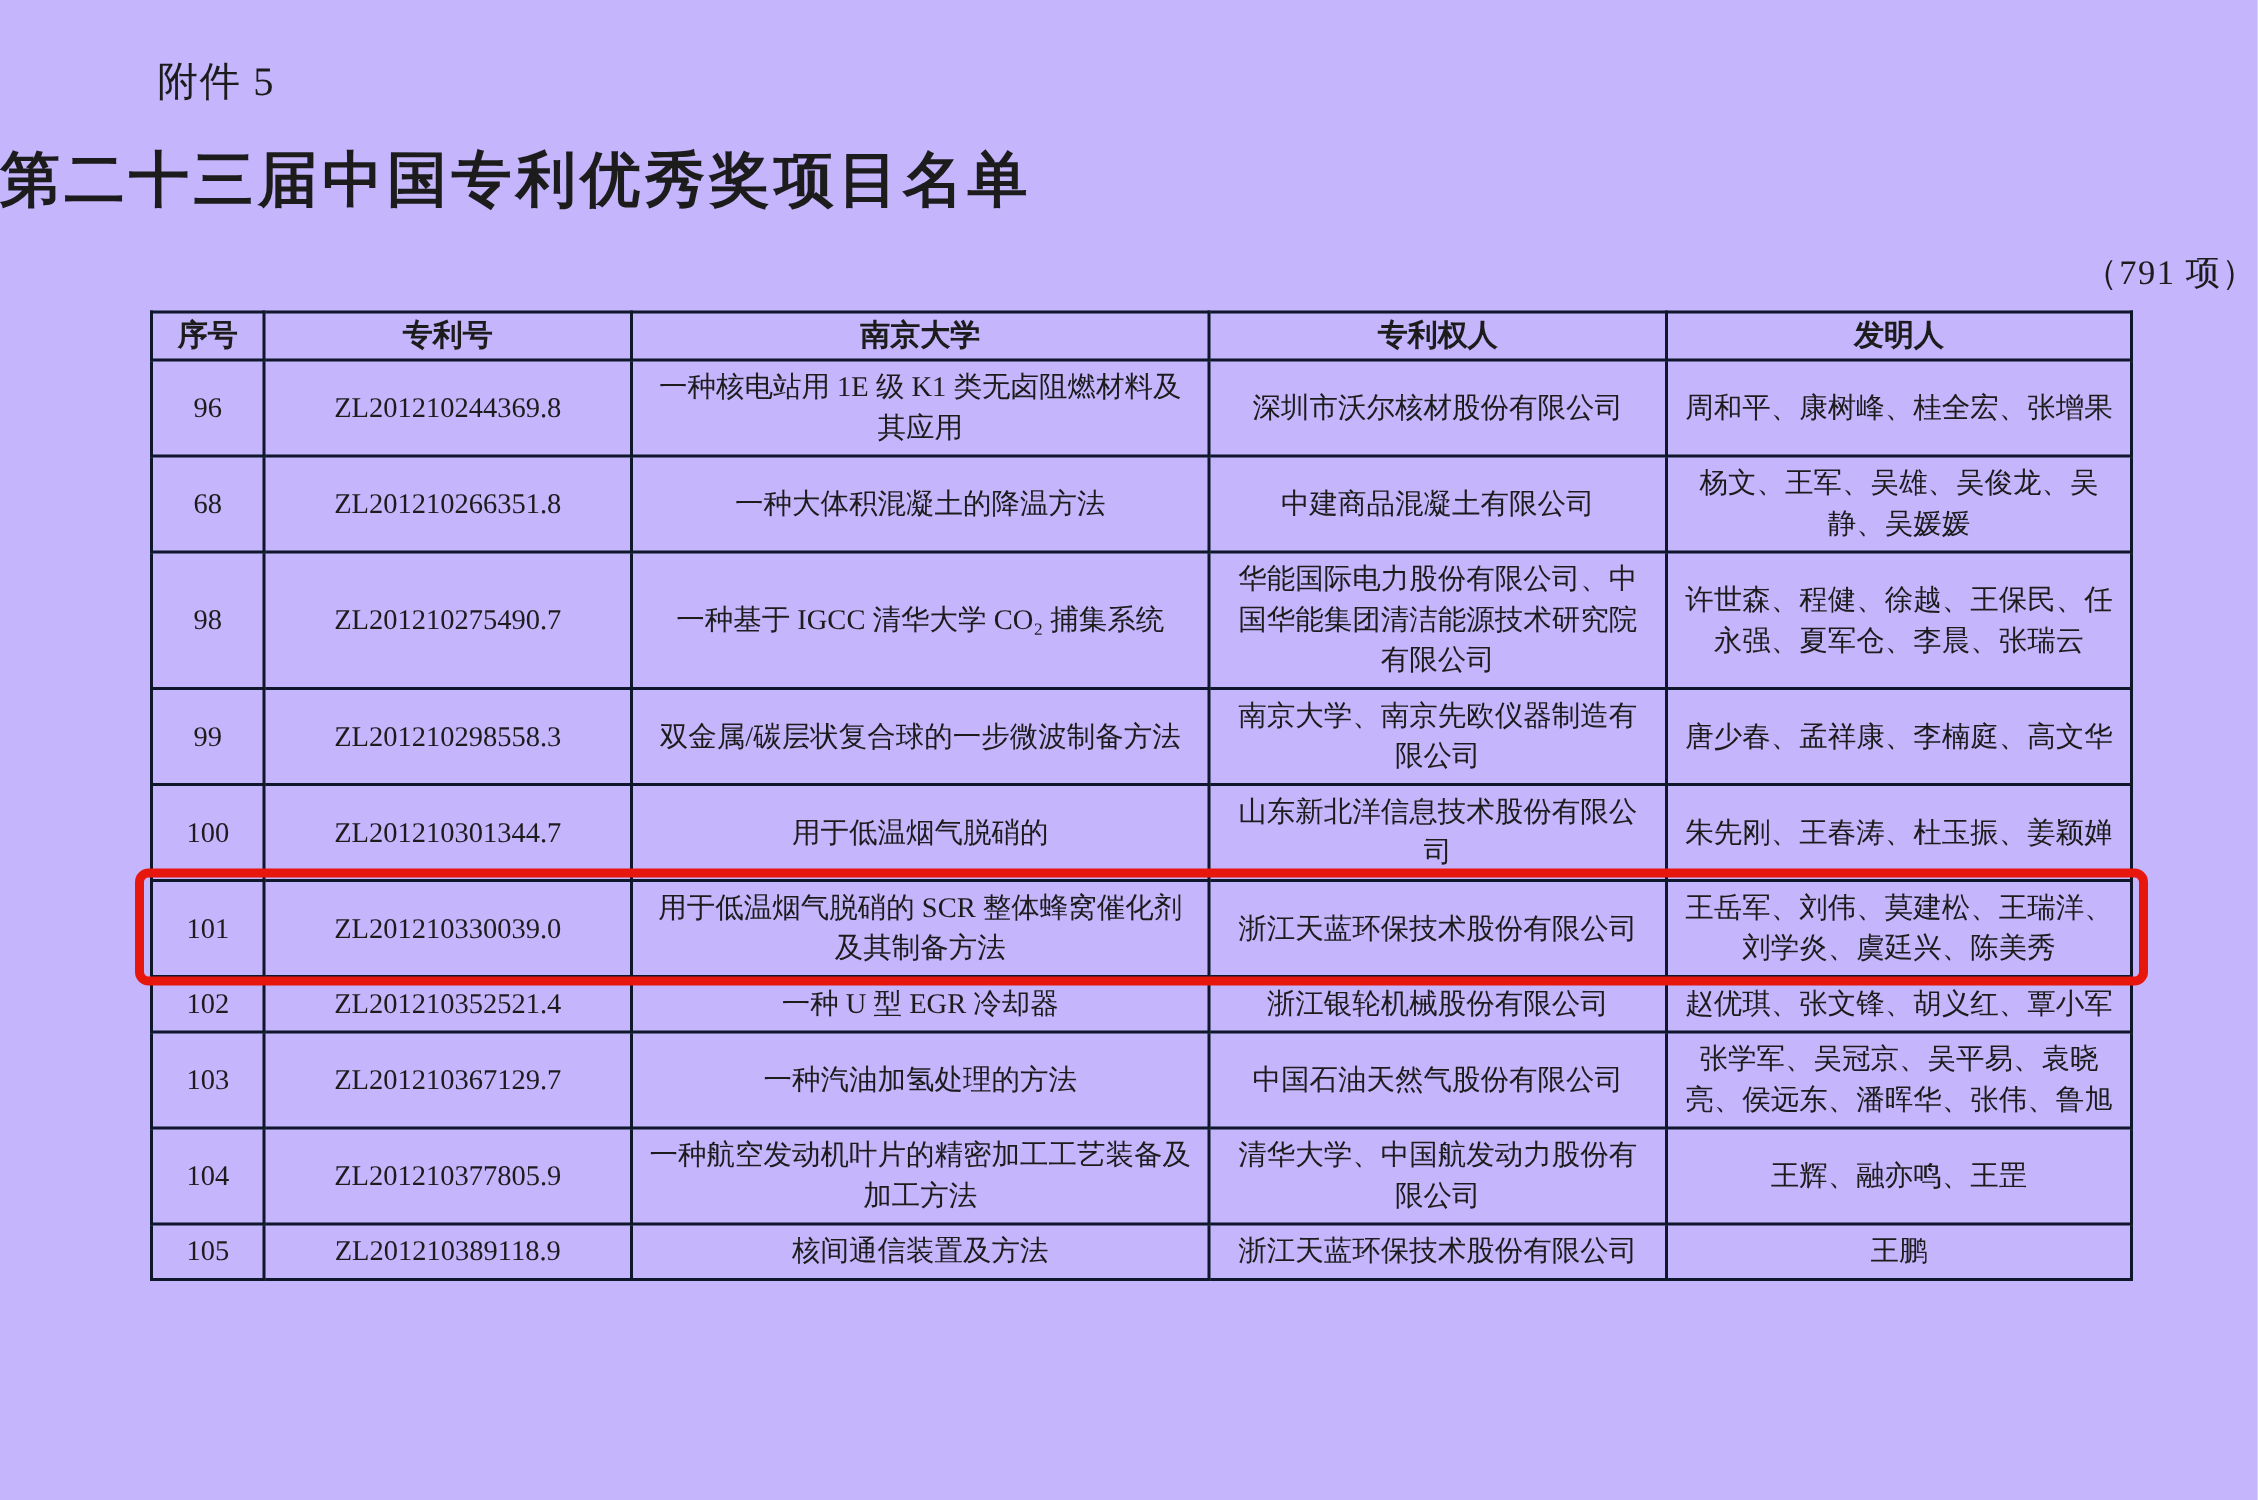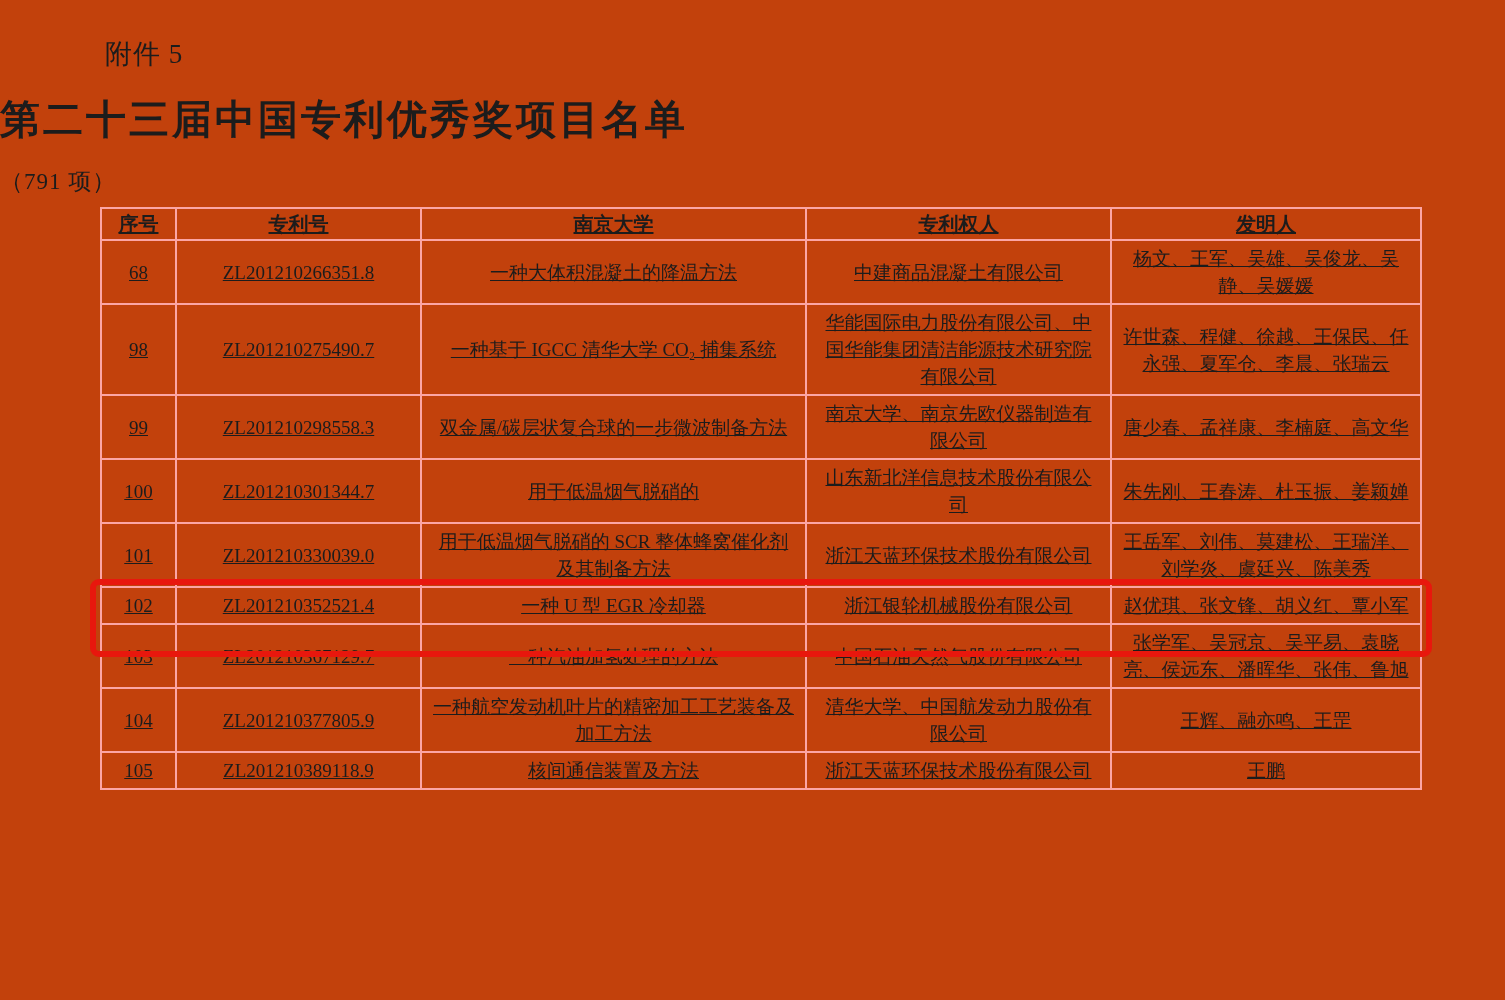--- a/index.html
+++ b/index.html
@@ -11,21 +11,21 @@
     width: 1505px;
     height: 1000px;
     overflow: hidden;
     font-family: "Liberation Serif", "DejaVu Serif", serif;
     color: #1c1c1c;
   }
   .page {
     position: relative;
     width: 1505px;
     height: 1000px;
-    background: #c2410c;
+    background: #c4b5fd;
   }
   .attachment-label {
     position: absolute;
     top: 36px;
     left: 105px;
     font-size: 27px;
     letter-spacing: 1px;
   }
   .doc-title {
     position: absolute;
@@ -35,45 +35,44 @@
     text-align: left;
     font-size: 40px;
     font-weight: bold;
     letter-spacing: 3px;
   }
   .doc-subtitle {
     position: absolute;
     top: 166px;
     left: 0;
     width: 100%;
-    text-align: left;
+    text-align: right;
     font-size: 23px;
     letter-spacing: 1px;
   }
   .table-wrap {
     position: absolute;
     top: 207px;
     left: 100px;
     width: 1320px;
   }
   table.patent-table {
     width: 1320px;
     border-collapse: collapse;
     table-layout: fixed;
   }
   .patent-table th,
   .patent-table td {
-    border: 2px solid #fca5a5;
+    border: 2px solid #0f172a;
     text-align: center;
     vertical-align: middle;
     padding: 4px 10px;
     font-size: 19px;
     line-height: 27px;
     word-break: break-all;
-    text-decoration: underline;
   }
   .patent-table th {
     font-size: 20px;
     font-weight: bold;
     line-height: 24px;
     padding: 3px 4px;
   }
   col.c-no      { width: 75px; }
   col.c-patno   { width: 245px; }
   col.c-name    { width: 385px; }
@@ -111,20 +110,27 @@
       <thead>
         <tr>
           <th>序号</th>
           <th>专利号</th>
           <th>南京大学</th>
           <th>专利权人</th>
           <th>发明人</th>
         </tr>
       </thead>
       <tbody>
+  <tr>
+    <td>96</td>
+    <td>ZL201210244369.8</td>
+    <td>一种核电站用 1E 级 K1 类无卤阻燃材料及其应用</td>
+    <td>深圳市沃尔核材股份有限公司</td>
+    <td>周和平、康树峰、桂全宏、张增果</td>
+  </tr>
 
   <tr>
     <td>68</td>
     <td>ZL201210266351.8</td>
     <td>一种大体积混凝土的降温方法</td>
     <td>中建商品混凝土有限公司</td>
     <td>杨文、王军、吴雄、吴俊龙、吴静、吴媛媛</td>
   </tr>
 
   <tr>

